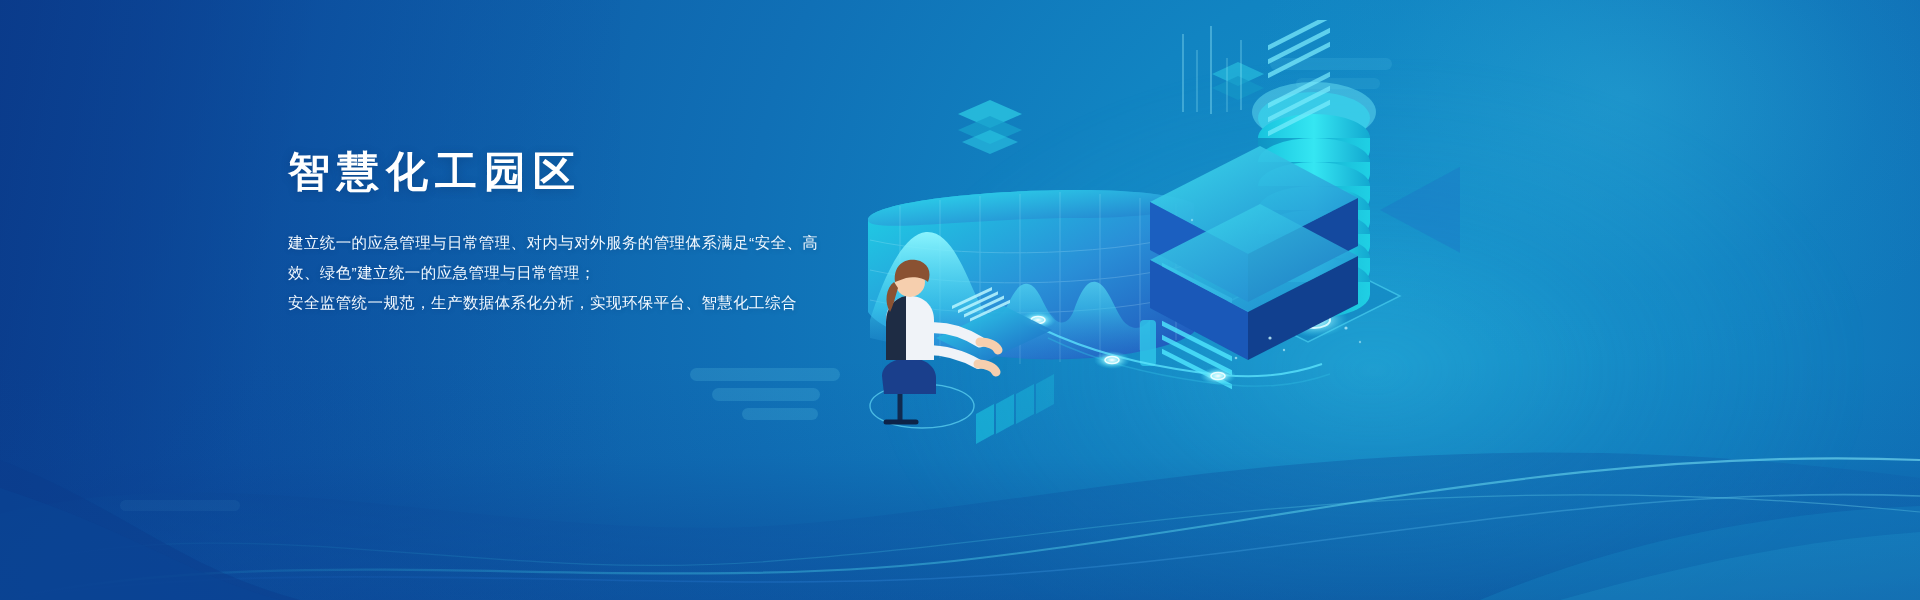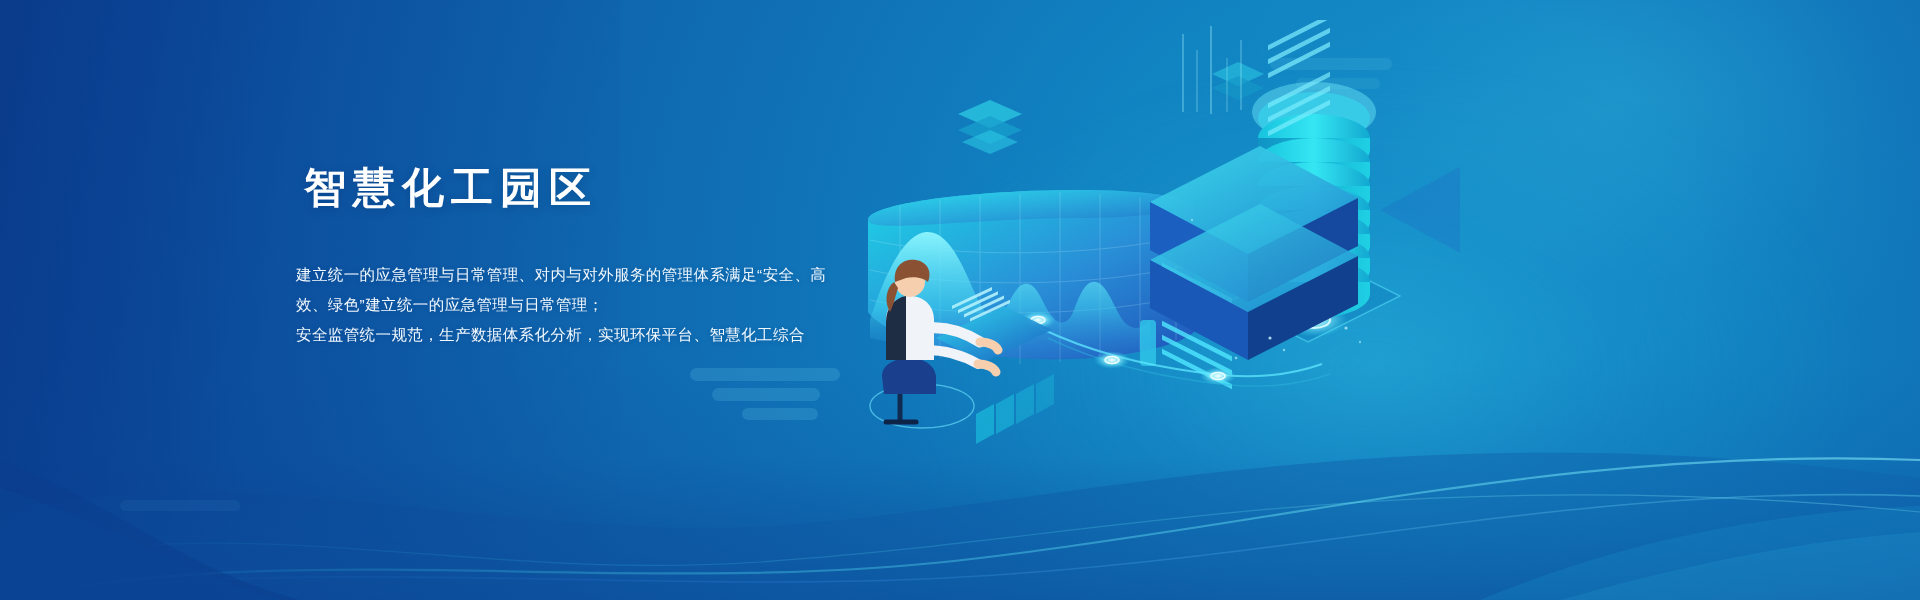--- a/index.html
+++ b/index.html
@@ -63,31 +63,31 @@
   .cloud.c6 { left: 120px; top: 500px;  width: 120px; height: 11px; opacity: .35;}
 
   
   .copy {
     position: absolute;
     left: 288px;
     top: 148px;
     width: 600px;
   }
   .hero-title {
-    margin: 16px;
+    margin: 0;
     color: #ffffff;
     font-size: 42px;
     font-weight: 700;
     letter-spacing: 7px;
     line-height: 1.15;
     text-shadow: 0 2px 10px rgba(3,40,90,0.30);
     white-space: nowrap;
   }
   .hero-body {
-    margin: 8px;
+    margin: 0;
     padding-top: 32px;
     color: #f2f9ff;
     font-size: 15.5px;
     line-height: 30px;
     letter-spacing: 0.4px;
     font-weight: 400;
     text-shadow: 0 1px 5px rgba(3,40,90,0.25);
   }
   .hero-body p { margin: 0; white-space: nowrap; }
 

